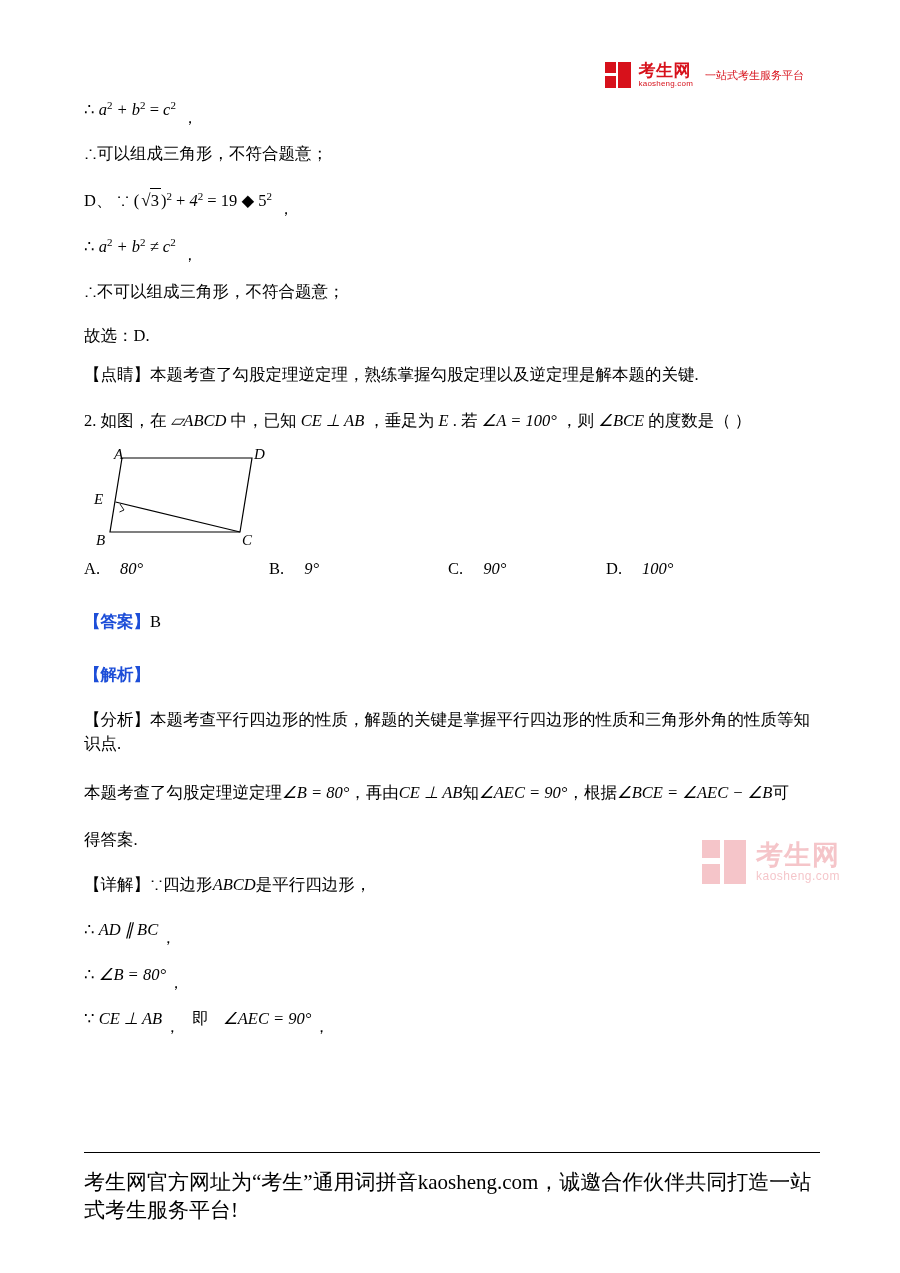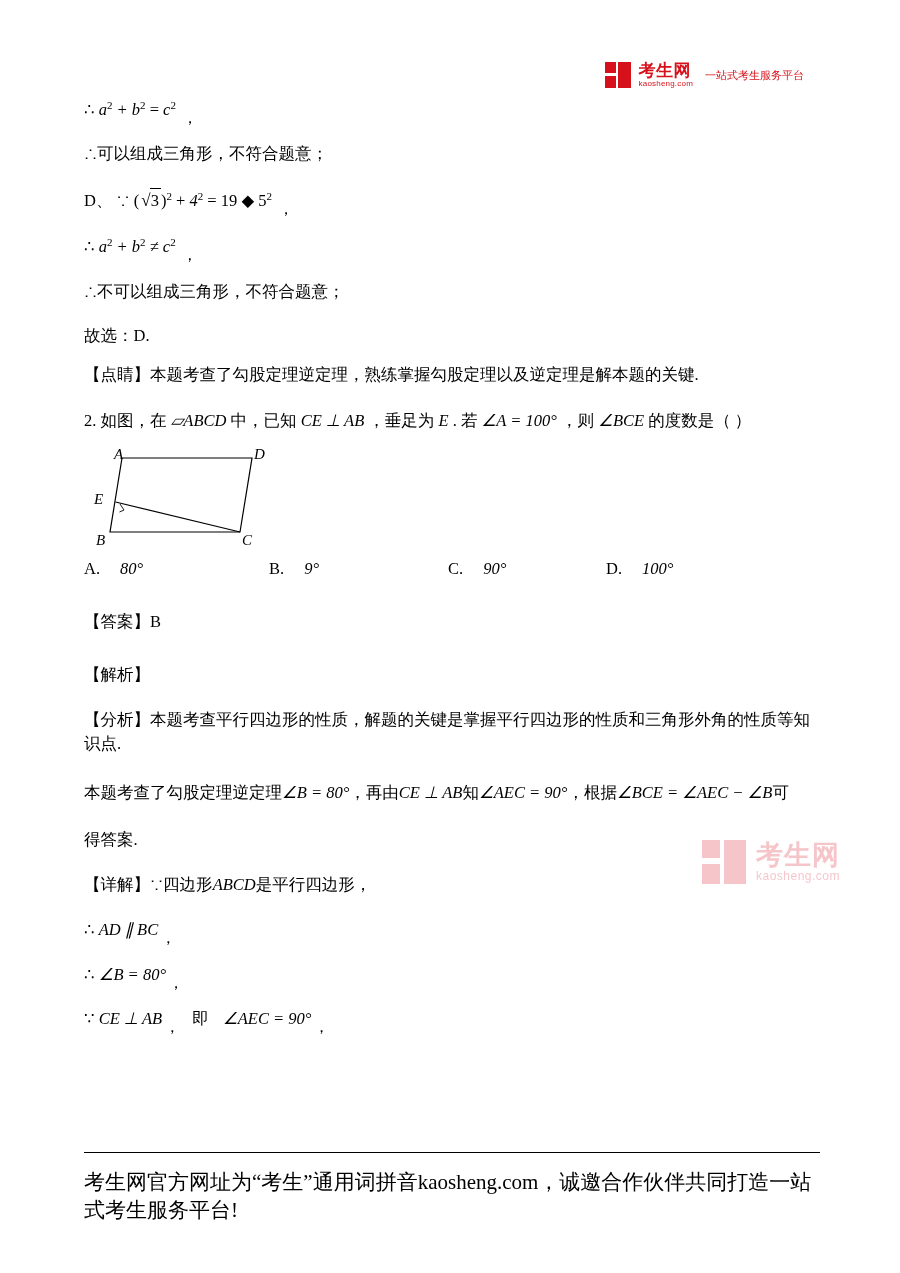--- a/index.html
+++ b/index.html
@@ -91,21 +91,21 @@
     font-style: normal;
   }
   .comma-low {
     display: inline-block;
     position: relative;
     top: 8px;
     left: 2px;
     font-size: 16px;
   }
   .cn { font-family: "Liberation Serif", serif; }
-  .blue { color: #000000; font-weight: normal; margin-top: 28px; }
+  .blue { color: #1d4ed8; font-weight: bold; margin-top: 28px; }
 
   .sqrt {
     display: inline-block;
     position: relative;
     padding-left: 2px;
   }
   .sqrt .radical { font-size: 17px; }
   .sqrt .rad-body {
     border-top: 1px solid #000;
     padding: 0 2px 0 1px;

